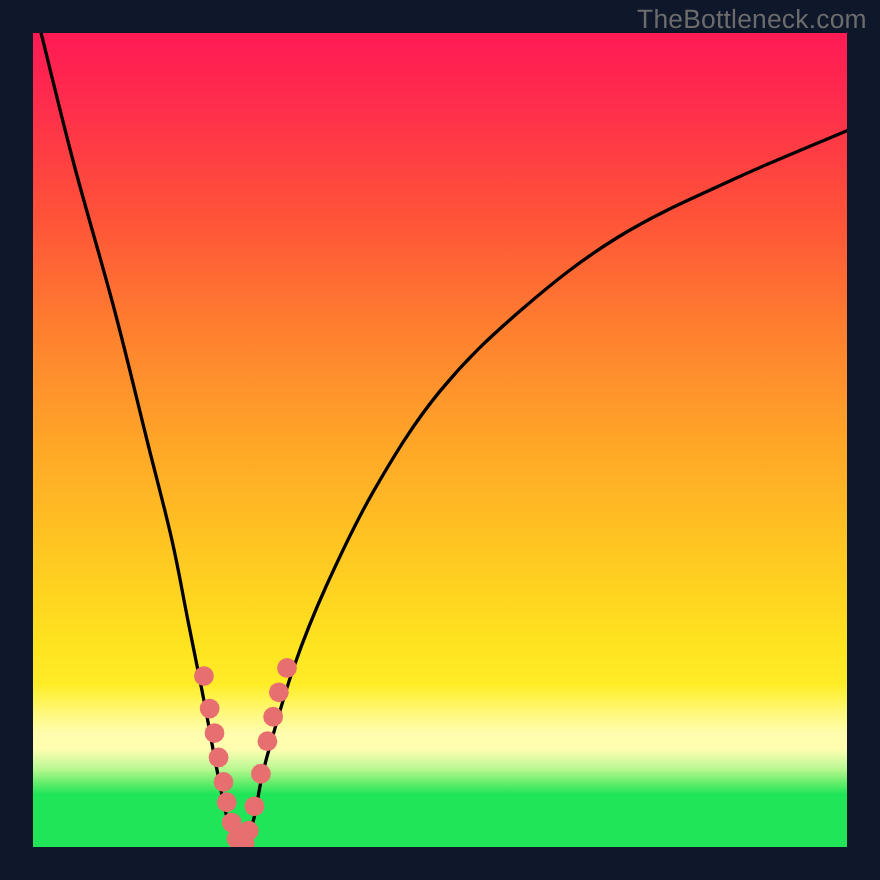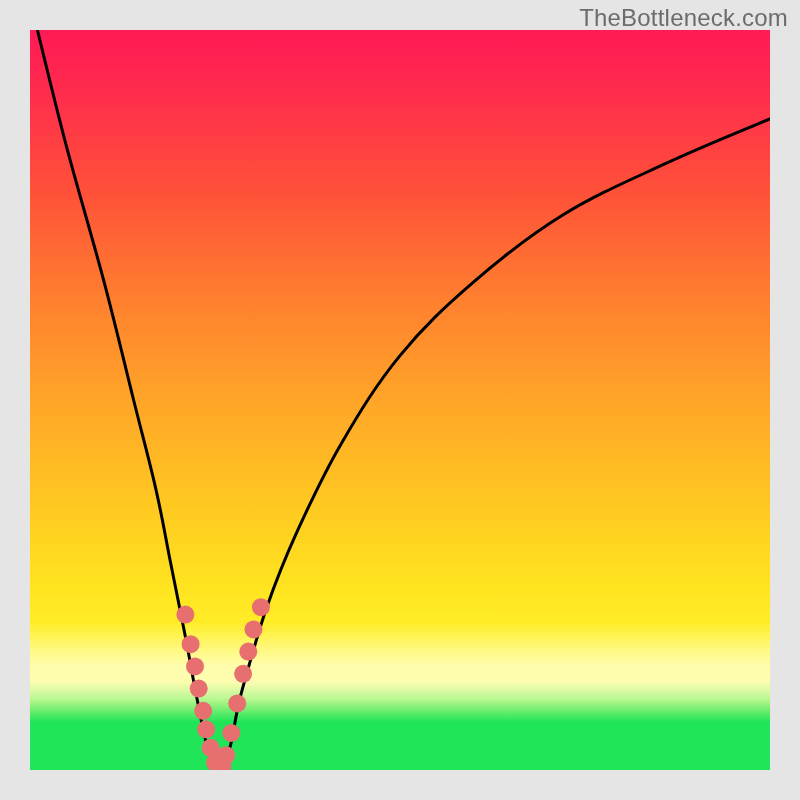--- a/index.html
+++ b/index.html
@@ -7,21 +7,21 @@
     padding: 0;
     width: 800px;
     height: 800px;
     overflow: hidden;
     background: #000;
     font-family: Arial, Helvetica, sans-serif;
   }
   .frame {
     position: absolute;
     inset: 0;
-    background: #e5e5e5;
+    background: #0f172a;
   }
   .plot-area {
     position: absolute;
     left: 30px;
     top: 30px;
     width: 740px;
     height: 740px;
     overflow: hidden;
   }
   .gradient-bg {

